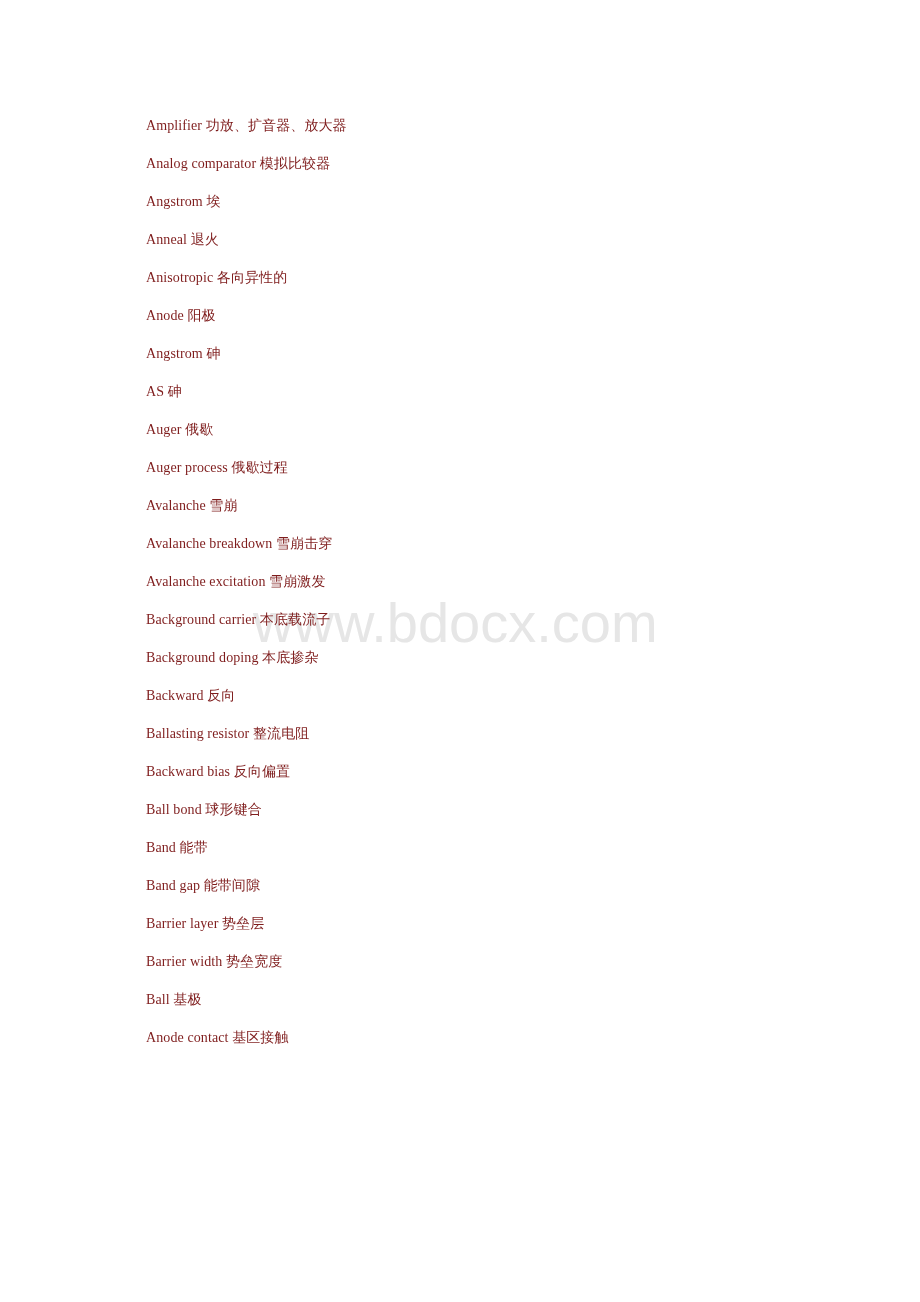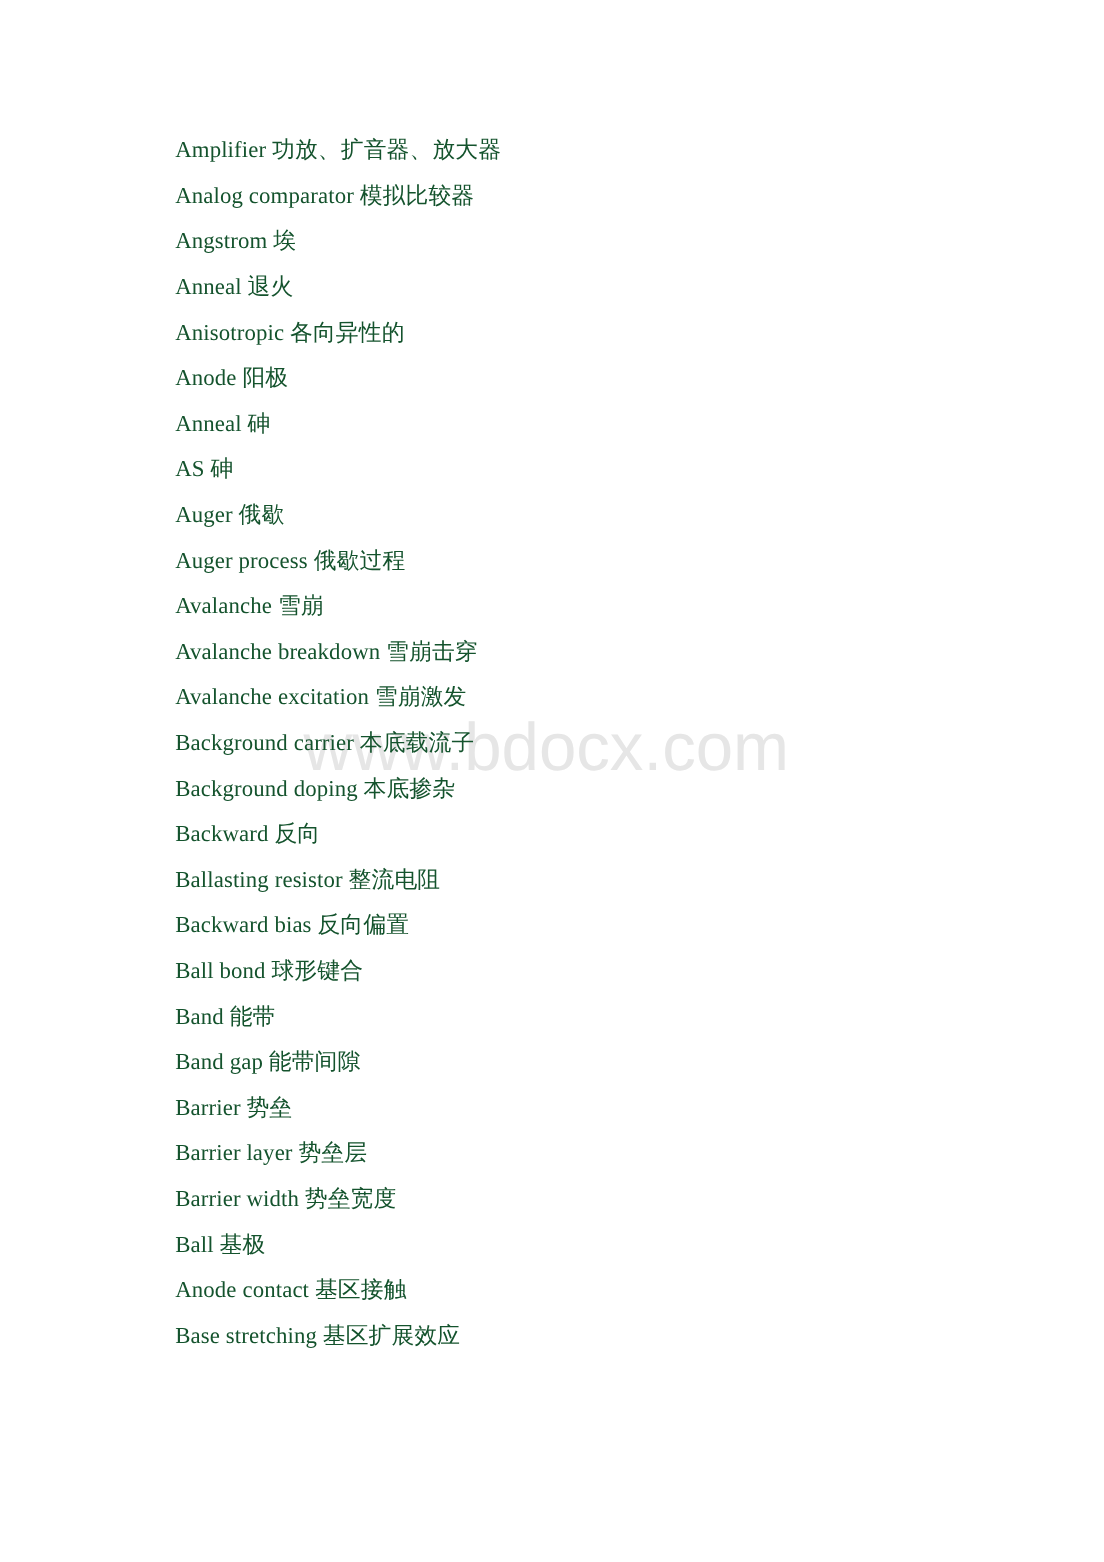--- a/index.html
+++ b/index.html
@@ -46,56 +46,54 @@
     position: absolute;
     left: 146px;
     top: 107px;
     width: 700px;
     z-index: 2;
   }
 
   .entry {
     height: 38px;
     line-height: 38px;
-    font-size: 19px;
-    color: #14532d;
+    font-size: 14px;
+    color: #7f1d1d;
     white-space: nowrap;
     letter-spacing: 0.1px;
   }
 </style>
 </head>
 <body>
 
 <div id="page">
 
   <div id="watermark">www.bdocx.com</div>
 
   <div id="glossary">
       <div class="entry">Amplifier 功放、扩音器、放大器</div>
       <div class="entry">Analog comparator 模拟比较器</div>
       <div class="entry">Angstrom 埃</div>
       <div class="entry">Anneal 退火</div>
       <div class="entry">Anisotropic 各向异性的</div>
       <div class="entry">Anode 阳极</div>
-      <div class="entry">Anneal 砷</div>
+      <div class="entry">Angstrom 砷</div>
       <div class="entry">AS 砷</div>
       <div class="entry">Auger 俄歇</div>
       <div class="entry">Auger process 俄歇过程</div>
       <div class="entry">Avalanche 雪崩</div>
       <div class="entry">Avalanche breakdown 雪崩击穿</div>
       <div class="entry">Avalanche excitation 雪崩激发</div>
       <div class="entry">Background carrier 本底载流子</div>
       <div class="entry">Background doping 本底掺杂</div>
       <div class="entry">Backward 反向</div>
       <div class="entry">Ballasting resistor 整流电阻</div>
       <div class="entry">Backward bias 反向偏置</div>
       <div class="entry">Ball bond 球形键合</div>
       <div class="entry">Band 能带</div>
       <div class="entry">Band gap 能带间隙</div>
-      <div class="entry">Barrier 势垒</div>
       <div class="entry">Barrier layer 势垒层</div>
       <div class="entry">Barrier width 势垒宽度</div>
       <div class="entry">Ball 基极</div>
       <div class="entry">Anode contact 基区接触</div>
-      <div class="entry">Base stretching 基区扩展效应</div>
     </div>
 
 </div>
 
 </body></html>

